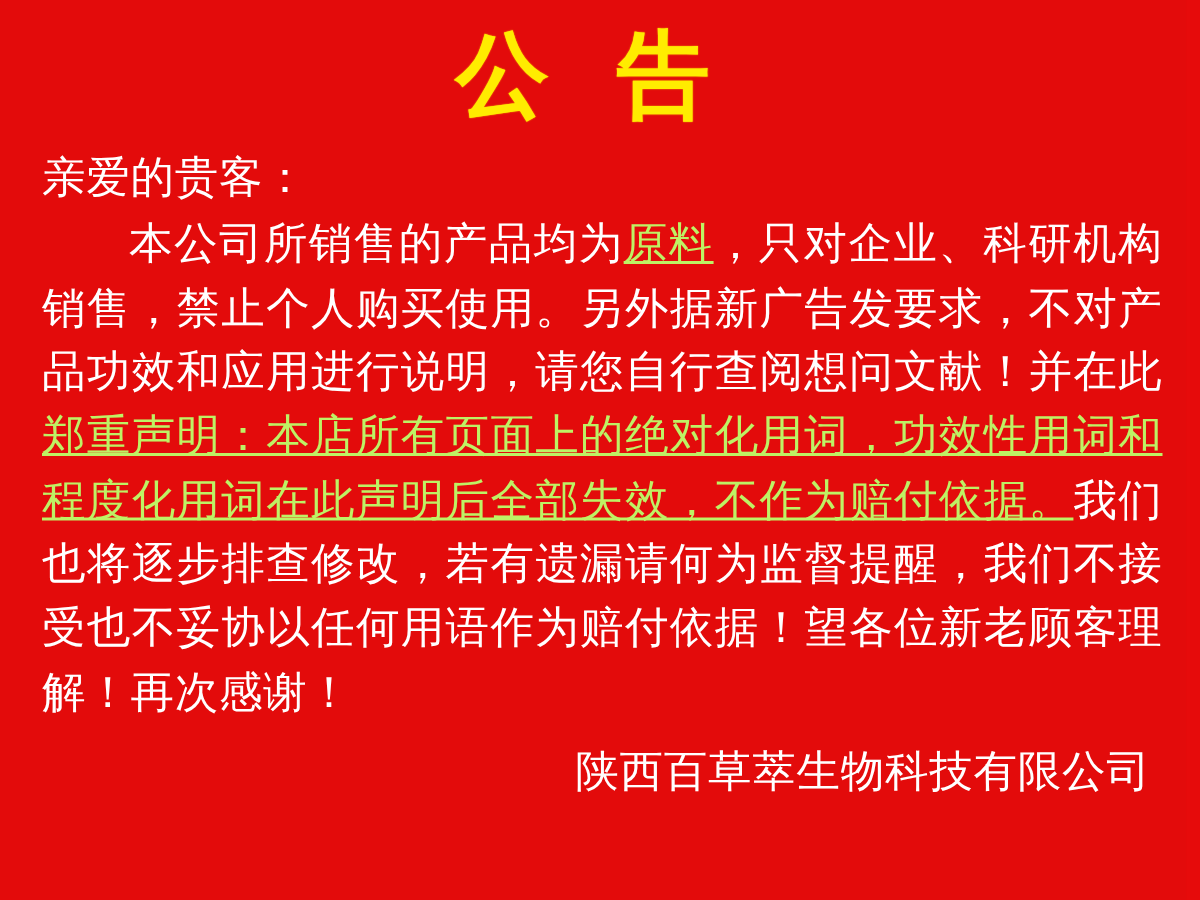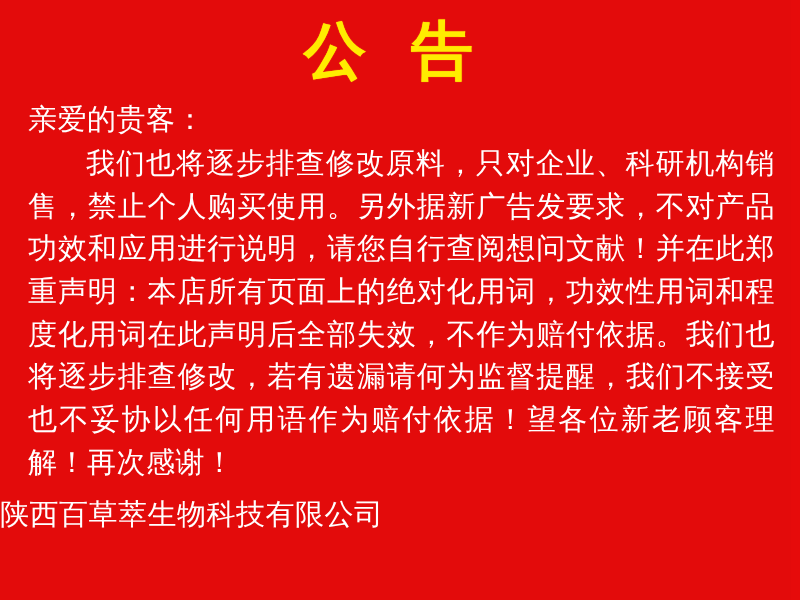--- a/index.html
+++ b/index.html
@@ -39,37 +39,39 @@
     letter-spacing: 0.5px;
     text-align: justify;
   }
   .para {
     margin: 0 0 2px 12px;
   }
   .indent {
     text-indent: 58px;
   }
   .hl {
-    color: #ffffff;
+    color: #bef264;
+    text-decoration: underline;
   }
   .sign {
-    text-align: left;
+    text-align: right;
     color: #ffffff;
     font-size: 29px;
     padding: 10px 24px 0 0;
     letter-spacing: 0.5px;
+    margin-left: 24px;
   }
 </style>
 </head>
 <body>
 
 <div id="page">
 
   <div class="title">公 告</div>
 
   <div class="body-text">
     <p class="para">亲爱的贵客：</p>
-    <p class="para indent"><span>我们也将逐步排查修改</span><span class="hl">原料</span><span>，只对企业、科研机构销售，禁止个人购买使用。另外据新广告发要求，不对产品功效和应用进行说明，请您自行查阅想问文献！并在此</span><span class="hl">郑重声明：本店所有页面上的绝对化用词，功效性用词和程度化用词在此声明后全部失效，不作为赔付依据。</span><span>我们也将逐步排查修改，若有遗漏请何为监督提醒，我们不接受也不妥协以任何用语作为赔付依据！望各位新老顾客理解！再次感谢！</span></p>
+    <p class="para indent"><span>本公司所销售的产品均为</span><span class="hl">原料</span><span>，只对企业、科研机构销售，禁止个人购买使用。另外据新广告发要求，不对产品功效和应用进行说明，请您自行查阅想问文献！并在此</span><span class="hl">郑重声明：本店所有页面上的绝对化用词，功效性用词和程度化用词在此声明后全部失效，不作为赔付依据。</span><span>我们也将逐步排查修改，若有遗漏请何为监督提醒，我们不接受也不妥协以任何用语作为赔付依据！望各位新老顾客理解！再次感谢！</span></p>
   </div>
 
   <div class="sign">陕西百草萃生物科技有限公司</div>
 
 </div>
 
 </body></html>

